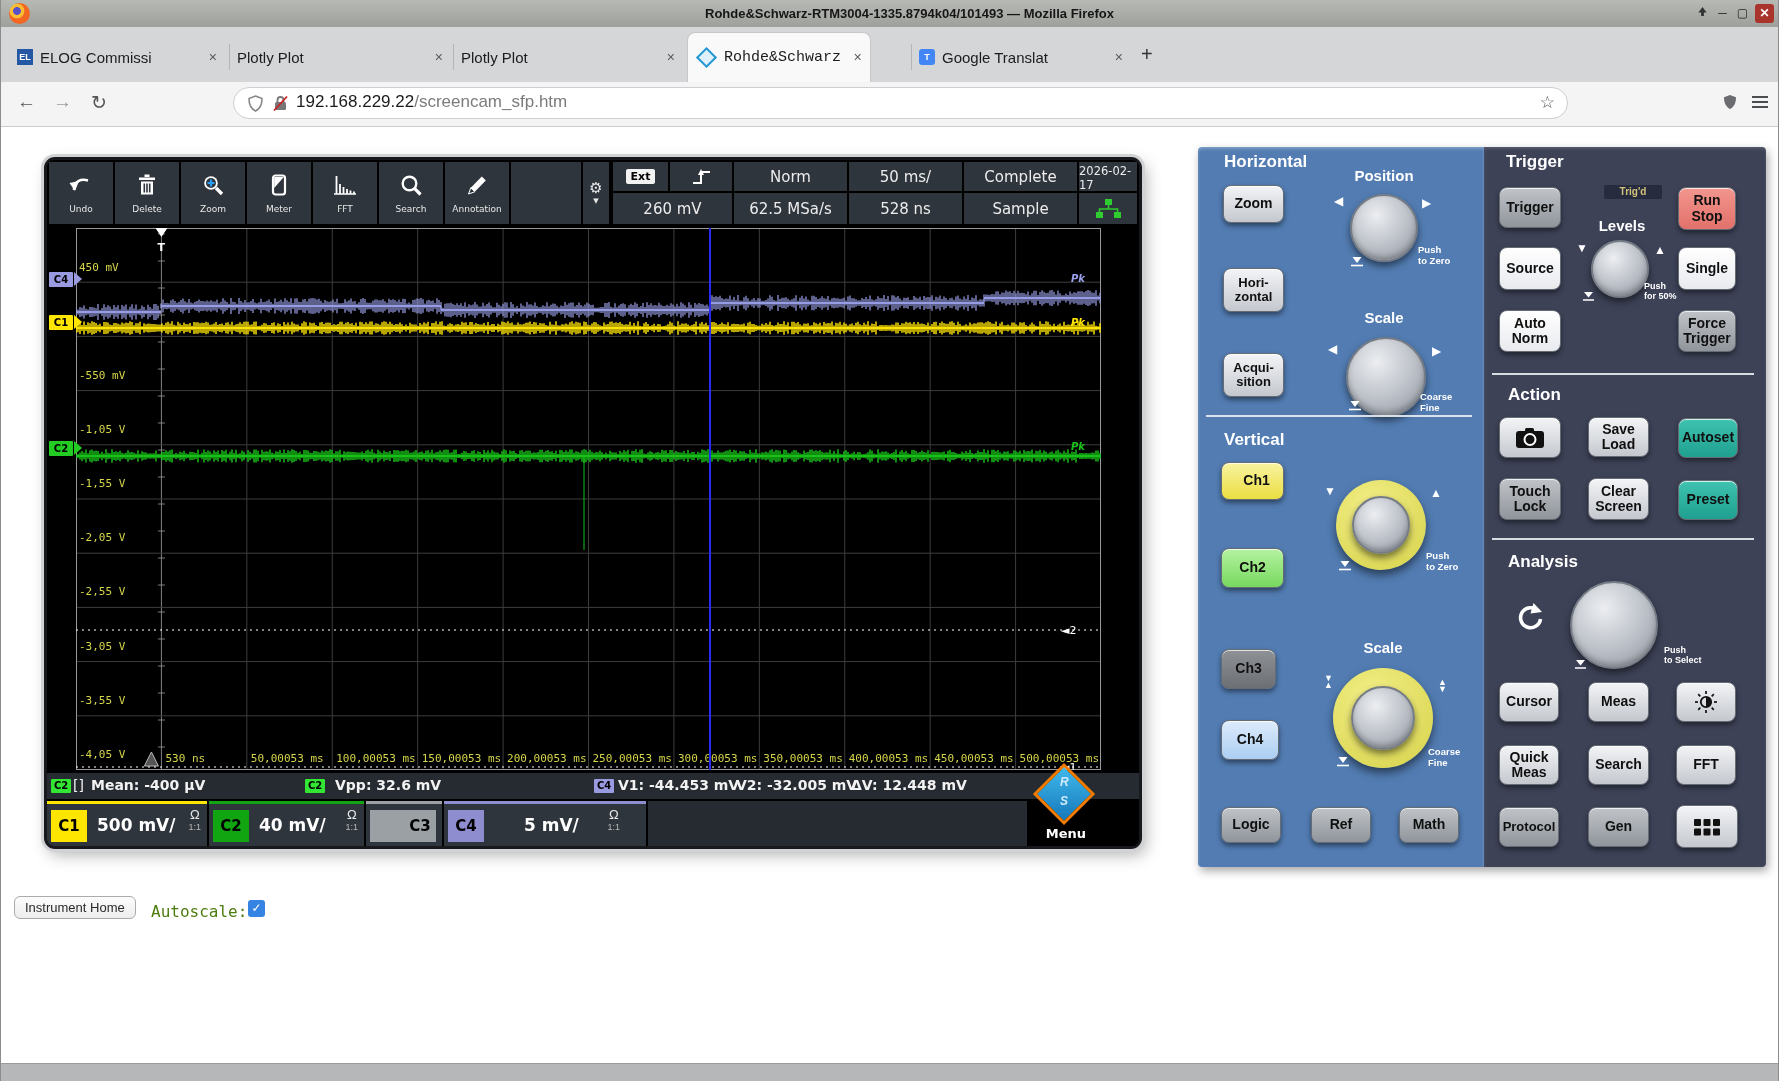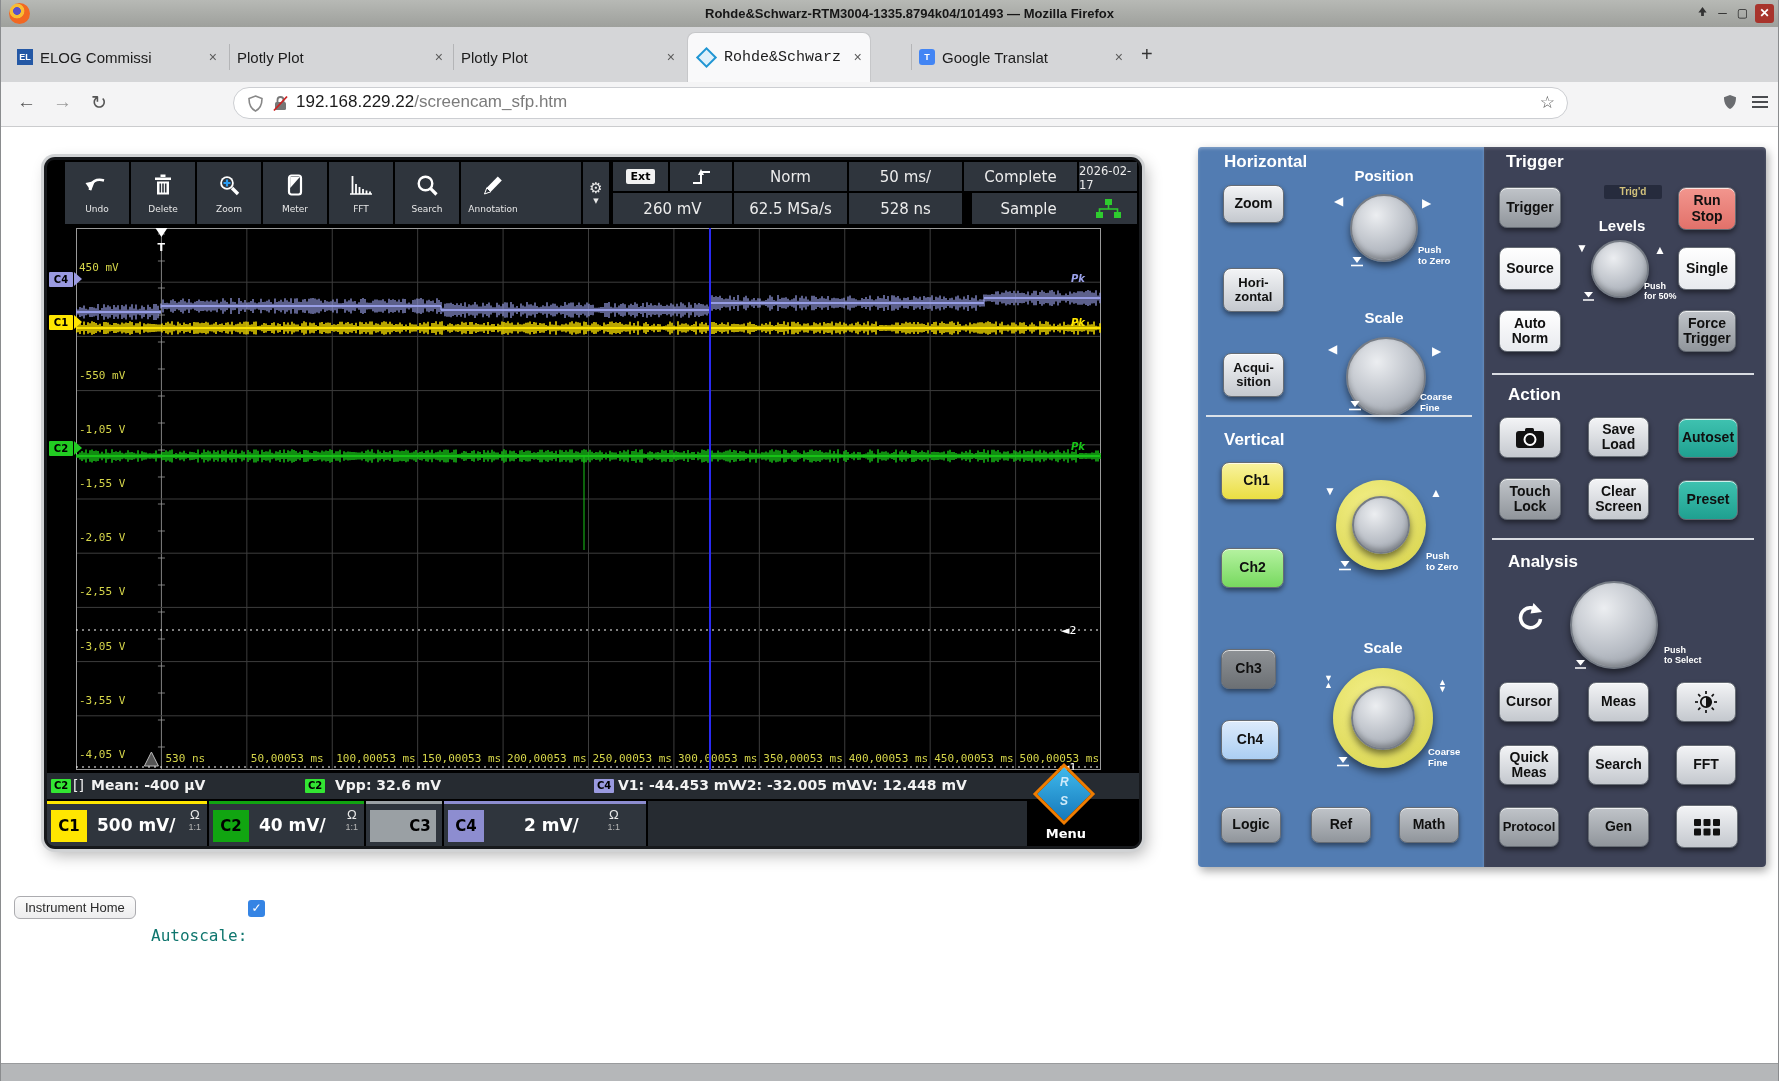--- a/index.html
+++ b/index.html
@@ -39,21 +39,21 @@
     border:1px solid #ccced2;border-radius:16px;box-sizing:border-box;}
   #url-text{position:absolute;left:62px;top:4px;font-size:17px;color:#1b1b1b;white-space:nowrap;}
   #url-text .path{color:#7b7b7b;}
   #star{position:absolute;right:12px;top:4px;font-size:17px;color:#555;}
 
   
   #scope{position:absolute;left:43px;top:157px;width:1098px;height:692px;background:#17191c;
     border-radius:11px;box-shadow:0 0 0 3px #d0d2d4,4px 6px 16px rgba(0,0,0,.3);padding:3px;box-sizing:border-box;}
   #screen{position:relative;width:1092px;height:686px;background:#000;border-radius:7px;overflow:hidden;}
   .tbtn{position:absolute;top:2px;width:64px;height:62px;background:#2f353d;display:flex;flex-direction:column;
-    align-items:center;justify-content:center;gap:3px;margin-left:16px;}
+    align-items:center;justify-content:center;gap:3px;}
   .tbtn .tlabel{font-size:9px;color:#e8e8e8;font-family:"DejaVu Sans",sans-serif;}
   .scell{position:absolute;background:#2f353d;color:#ececec;display:flex;align-items:center;justify-content:center;
     font-size:15px;font-family:"DejaVu Sans",sans-serif;}
   #ext-badge{background:#f2f2f2;color:#000;font-size:11px;font-weight:bold;padding:1px 5px;border-radius:2px;}
   #date-cell{flex-direction:column;justify-content:flex-start;align-items:flex-end;padding:2px 5px 0 0;box-sizing:border-box;
     font-size:11.5px;line-height:1.25;}
   #gear{color:#e8e8e8;font-size:15px;flex-direction:column;line-height:1;}
   #gear .caret{font-size:7px;margin-top:2px;}
 
   #wave-wrap{position:absolute;left:29px;top:68px;width:1025px;height:542px;}
@@ -113,21 +113,21 @@
   .ring{position:absolute;border-radius:50%;background:radial-gradient(circle at 40% 32%,#f4f089,#d5d148);
     box-shadow:0 5px 9px rgba(0,0,0,.5);}
   .parrow{position:absolute;color:#fff;font-size:12px;line-height:1;}
   .trigd{position:absolute;background:#262b3d;color:#d3c27c;font:bold 10px "Liberation Sans",sans-serif;
     text-align:center;border-radius:2px;}
 
   
   #home-btn{position:absolute;left:13px;top:896px;height:23px;padding:0 10px;
     background:linear-gradient(#fcfcfc,#ededee);border:1px solid #ababaf;border-radius:6px;
     font:13px "Liberation Sans",sans-serif;color:#2a2a2a;}
-  #autoscale-label{position:absolute;left:150px;top:926px;font:16px "DejaVu Sans Mono",monospace;color:#0f766e;}
+  #autoscale-label{position:absolute;left:150px;top:902px;font:16px "DejaVu Sans Mono",monospace;color:#4d7c0f;}
   #autoscale-box{position:absolute;left:247px;top:900px;width:17px;height:17px;background:#3584e4;border-radius:3px;
     color:#fff;font-size:12px;text-align:center;line-height:17px;}
   #bottomstrip{position:absolute;left:0;top:1063px;width:100%;height:18px;background:#b5b7b9;border-top:1px solid #999b9d;}
 </style>
 </head>
 <body>
 
 <div id="window">
 
   <div id="titlebar">
@@ -226,21 +226,21 @@
             <path d="M4 16 L12 16 L12 5 L21 5" stroke="#fff" stroke-width="2" fill="none"></path>
             <path d="M12 2 L9 8 L15 8 Z" fill="#fff"></path>
           </svg>
       </div>
       <div class="scell" style="left:566px;top:33px;width:119px;height:31px;">260 mV</div>
       <div class="scell" style="left:687px;top:2px;width:113px;height:29px;">Norm</div>
       <div class="scell" style="left:687px;top:33px;width:113px;height:31px;">62.5 MSa/s</div>
       <div class="scell" style="left:802px;top:2px;width:113px;height:29px;">50 ms/</div>
       <div class="scell" style="left:802px;top:33px;width:113px;height:31px;">528 ns</div>
       <div class="scell" style="left:917px;top:2px;width:113px;height:29px;">Complete</div>
-      <div class="scell" style="left:917px;top:33px;width:113px;height:31px;margin-left:8px;">Sample</div>
+      <div class="scell" style="left:917px;top:33px;width:113px;height:31px;">Sample</div>
       <div class="scell" id="date-cell" style="left:1032px;top:2px;width:58px;height:29px;">
         <span>2026-02-17</span>
         <span>12:50</span>
       </div>
       <div class="scell" style="left:1032px;top:33px;width:58px;height:31px;">
         <svg width="28" height="22">
             <g fill="#2ecc2e">
               <rect x="11" y="1" width="7" height="6"></rect>
               <rect x="2" y="14" width="7" height="6"></rect>
               <rect x="20" y="14" width="7" height="6"></rect>
@@ -374,21 +374,21 @@
           <span class="cimp">
               <span class="ohm">Ω</span>
               <span class="ratio">1:1</span>
             </span>
         </div>
         <div class="ccell" style="left: 319px; width: 76px; border-top: 3px solid rgb(154, 160, 164);">
           <span class="cchip" style="width: 32px; background: rgb(154, 160, 164); padding-left: 34px;">C3</span>
         </div>
         <div class="ccell" style="left: 397px; width: 202px; border-top: 3px solid rgb(141, 141, 208);">
           <span class="cchip" style="background: rgb(141, 141, 208);">C4</span>
-          <span class="cscale" style="left:80px;">2 mV/</span>
+          <span class="cscale" style="left:80px;">5 mV/</span>
           <span class="cimp" style="right:26px;">
               <span class="ohm">Ω</span>
               <span class="ratio">1:1</span>
             </span>
         </div>
         <div class="ccell" style="left:601px;width:379px;background:#262b31;"></div>
       </div>
 
       <div id="menu-logo">
         <div id="rs-diamond">

